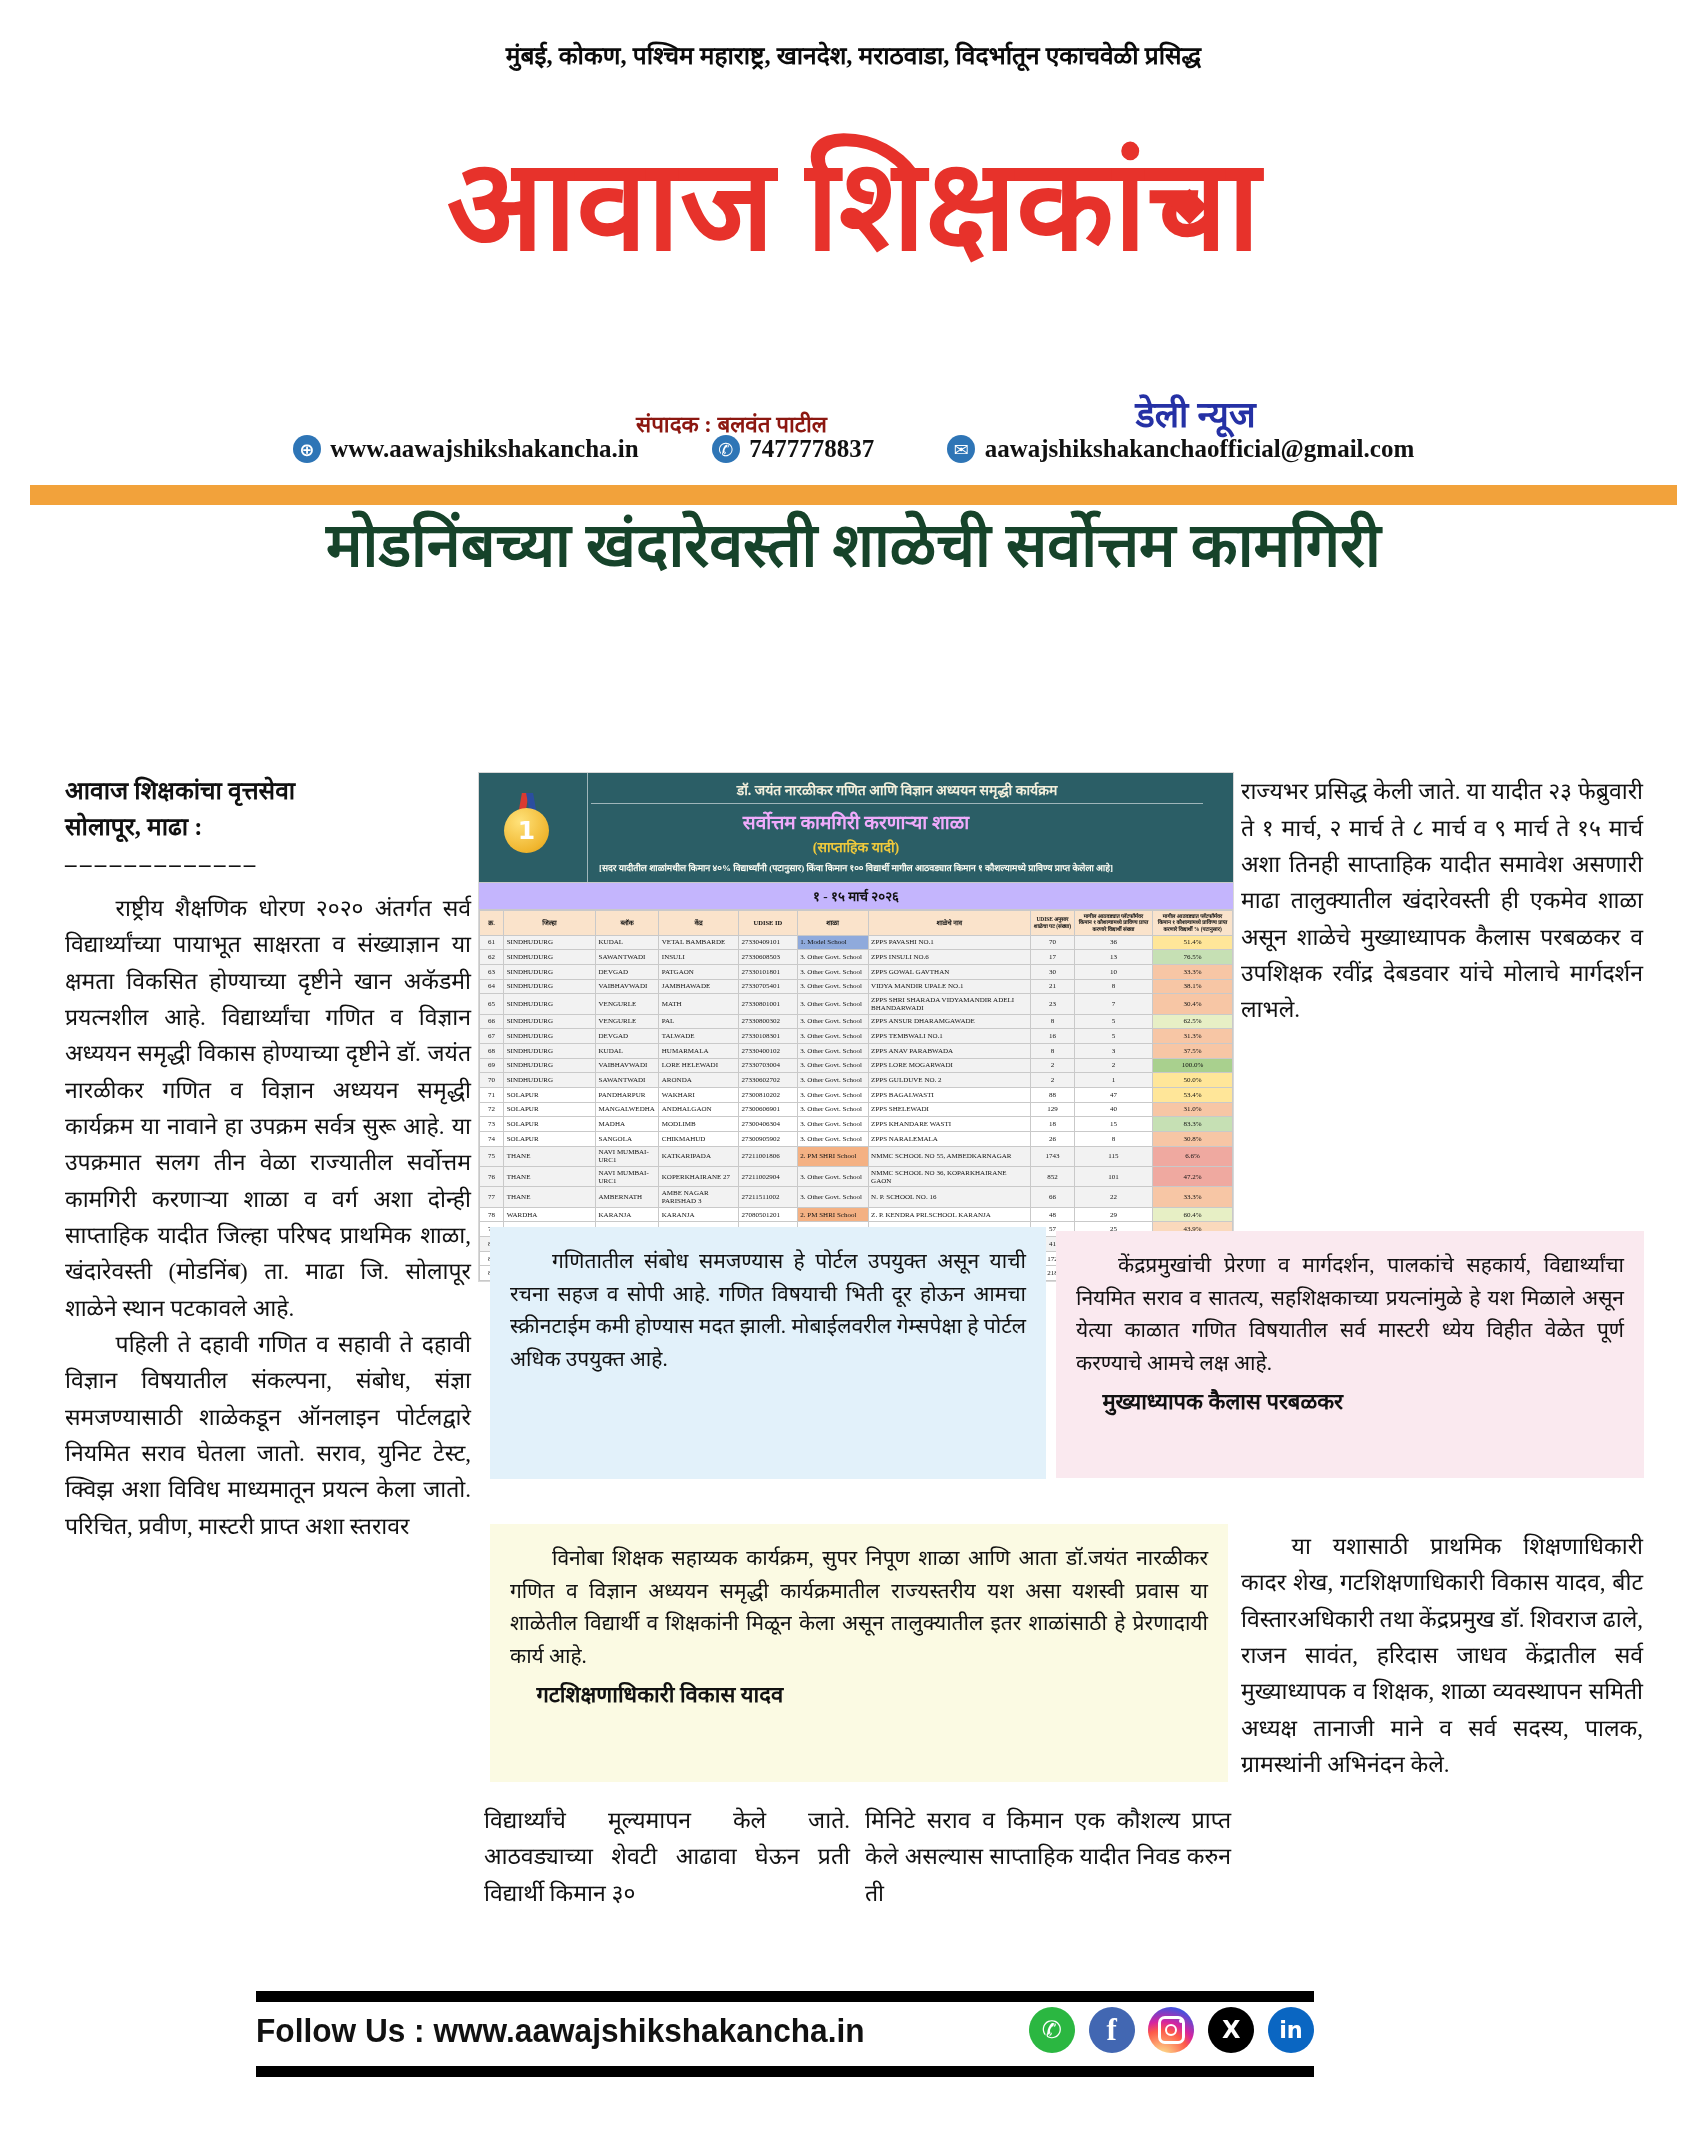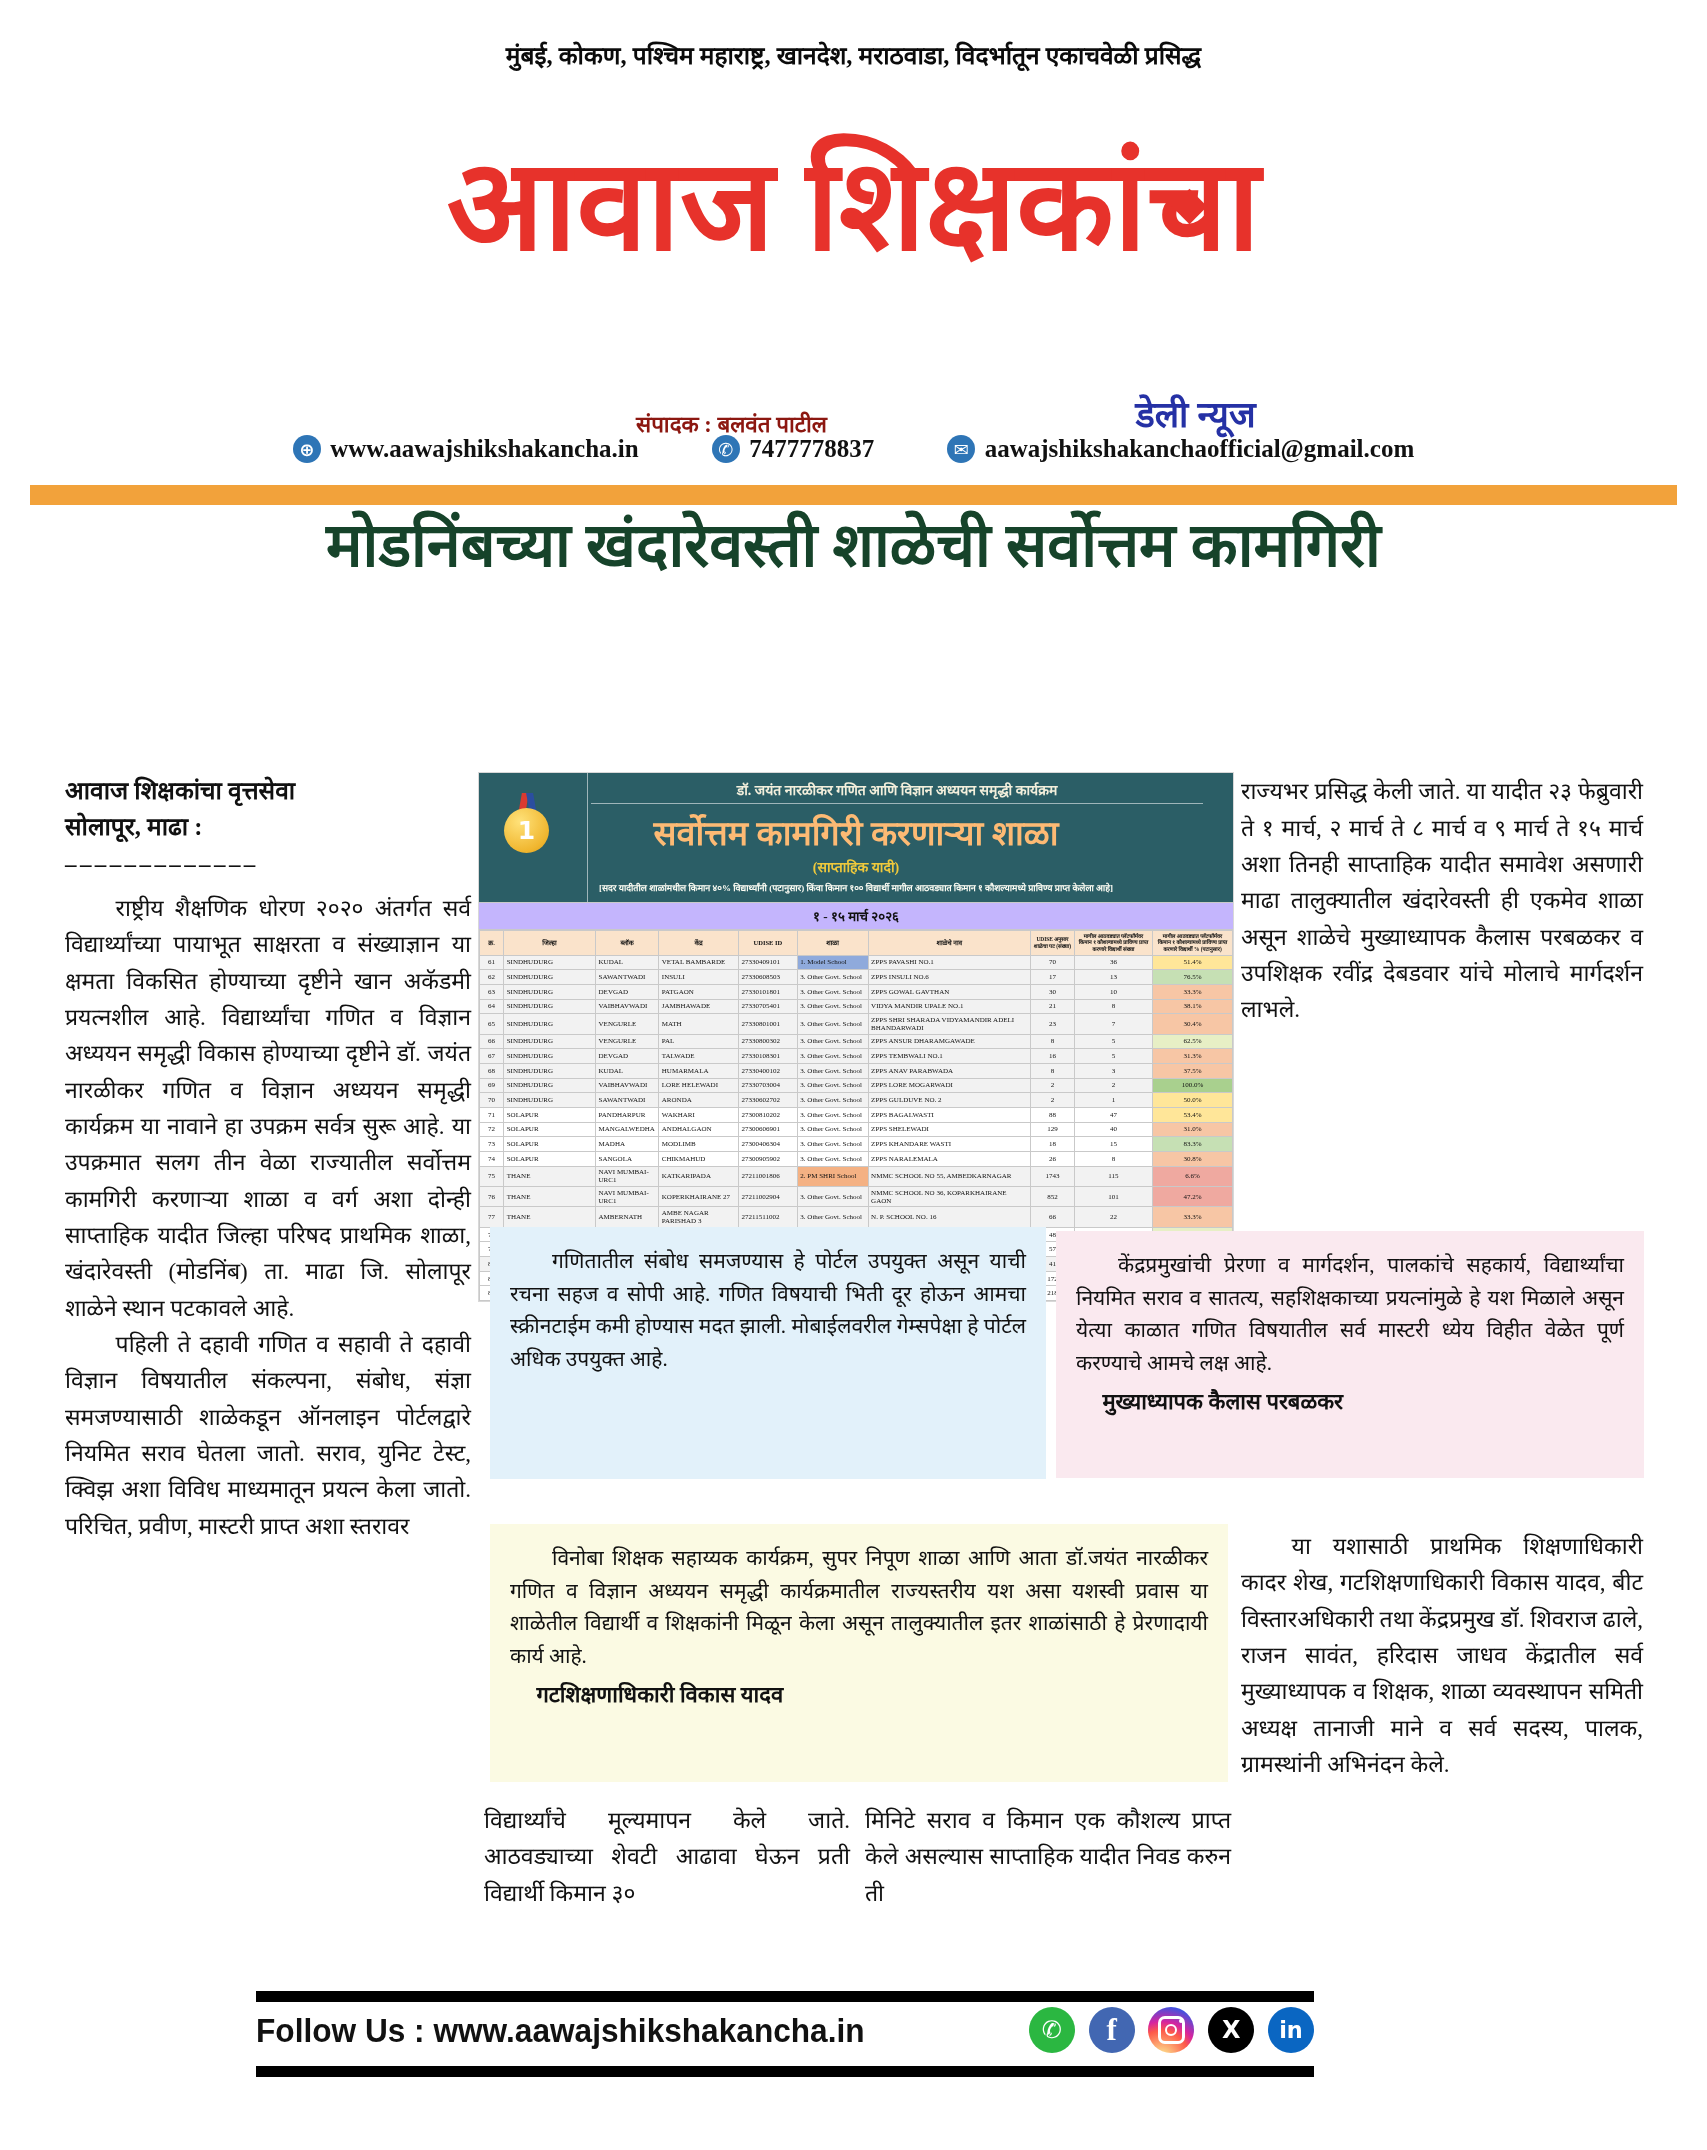--- a/index.html
+++ b/index.html
@@ -52,21 +52,21 @@
   .q-blue{left:490px;top:457px;width:556px;min-height:252px;background:#e2f1fa;}
   .q-pink{left:1056px;top:461px;width:588px;min-height:247px;background:#fae9ef;}
   .q-yellow{left:490px;top:754px;width:738px;min-height:258px;background:#fbfae3;}
 
   
   .figure{position:absolute;left:478px;top:2.2px;width:754px;border:0.4px solid #d8d8d8;background:#fff;}
   .fig-banner{position:relative;background:#2b5e66;padding:6.9px 13px 7.7px 13px;text-align:center;}
   .fig-banner::before{content:'';position:absolute;left:108px;top:0;bottom:0;width:0.9px;background:rgba(255,255,255,.55);}
   .fig-program{color:#f3efdc;font-size:14px;font-weight:700;padding-bottom:4.3px;margin:0 17px 4.3px 99px;
                border-bottom:0.9px solid rgba(255,255,255,.55);}
-  .fig-title{color:#fdba74;font-size:34px;font-weight:800;margin:3.4px 0 2.6px 0;}
+  .fig-title{color:#f0abfc;font-size:19px;font-weight:800;margin:3.4px 0 2.6px 0;}
   .fig-sub{color:#efc93c;font-size:14px;font-weight:700;margin-bottom:5.2px;}
   .fig-note{color:#fdfdf4;font-size:9px;font-weight:600;}
   .medal{position:absolute;left:25px;top:20px;width:46px;height:60px;}
   .medal .ribbon-r{position:absolute;top:0;left:15.5px;width:6.5px;height:21.5px;background:#d93a30;transform:skewX(-10deg);}
   .medal .ribbon-b{position:absolute;top:0;left:24px;width:6.5px;height:21.5px;background:#2b4ea0;transform:skewX(10deg);}
   .medal .disc{position:absolute;bottom:0;left:0;width:45px;height:45px;border-radius:50%;
                background:radial-gradient(circle at 35% 30%, #ffe27a, #f0b62f 70%, #d99a18);
                display:flex;align-items:center;justify-content:center;color:#fff;font-size:25px;
                font-weight:800;font-family:"DejaVu Sans",sans-serif;}
   .fig-date{background:#c4b5fd;border-top:0.9px solid #c9c9c9;border-bottom:0.9px solid #c9c9c9;

